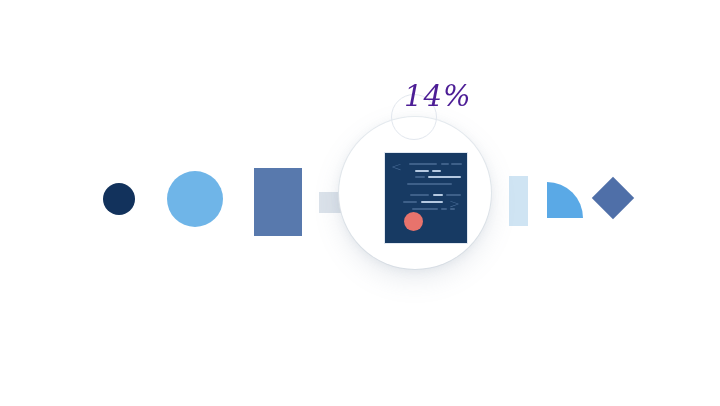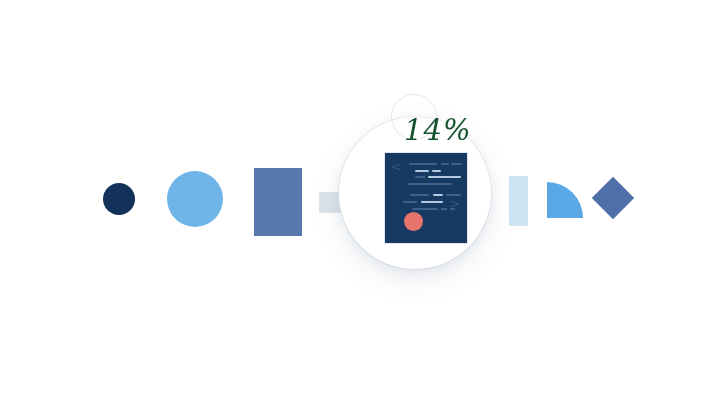--- a/index.html
+++ b/index.html
@@ -179,21 +179,21 @@
   <div class="shape rect-steel" style="background: rgb(88, 121, 173);"></div>
   <div class="shape rect-pale-small" style="background: rgb(219, 226, 234);"></div>
   <div class="shape rect-pale-tall" style="background: rgb(207, 228, 243);"></div>
   <div class="shape wedge" style="background: rgb(90, 169, 230);"></div>
   <div class="shape diamond" style="background: rgb(79, 111, 168);"></div>
 
   <div class="magnifier" style="background: rgb(255, 255, 255);"></div>
 
   <div class="ring-small"></div>
 
-  <div class="pct-label" style="color: #14532d; margin-top: 34px;">14%</div>
+  <div class="pct-label" style="color: #4c1d95;">14%</div>
 
   <div class="code-card" style="background: rgb(23, 58, 99);">
     <span class="chev chev-open">&lt;</span>
     <span class="chev chev-close">&gt;</span>
     <div id="code-lines">
         <div class="cl dim" style="left: 24px; top: 10px; width: 28px;"></div>
         <div class="cl dim" style="left: 56px; top: 10px; width: 8px;"></div>
         <div class="cl dim" style="left: 66px; top: 10px; width: 11px;"></div>
         <div class="cl bright" style="left: 30px; top: 17px; width: 14px;"></div>
         <div class="cl bright" style="left: 47px; top: 17px; width: 9px;"></div>

